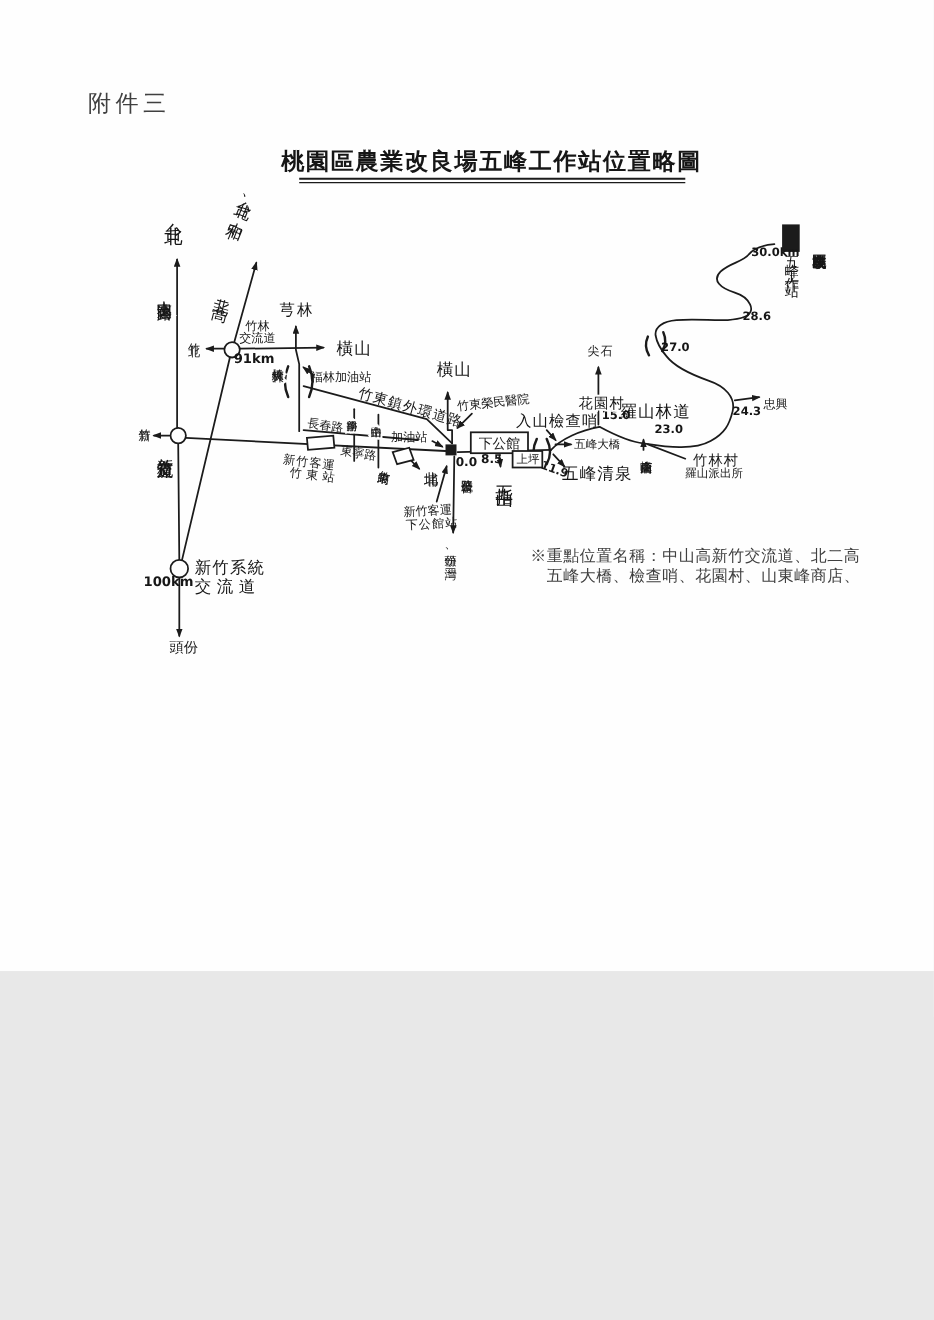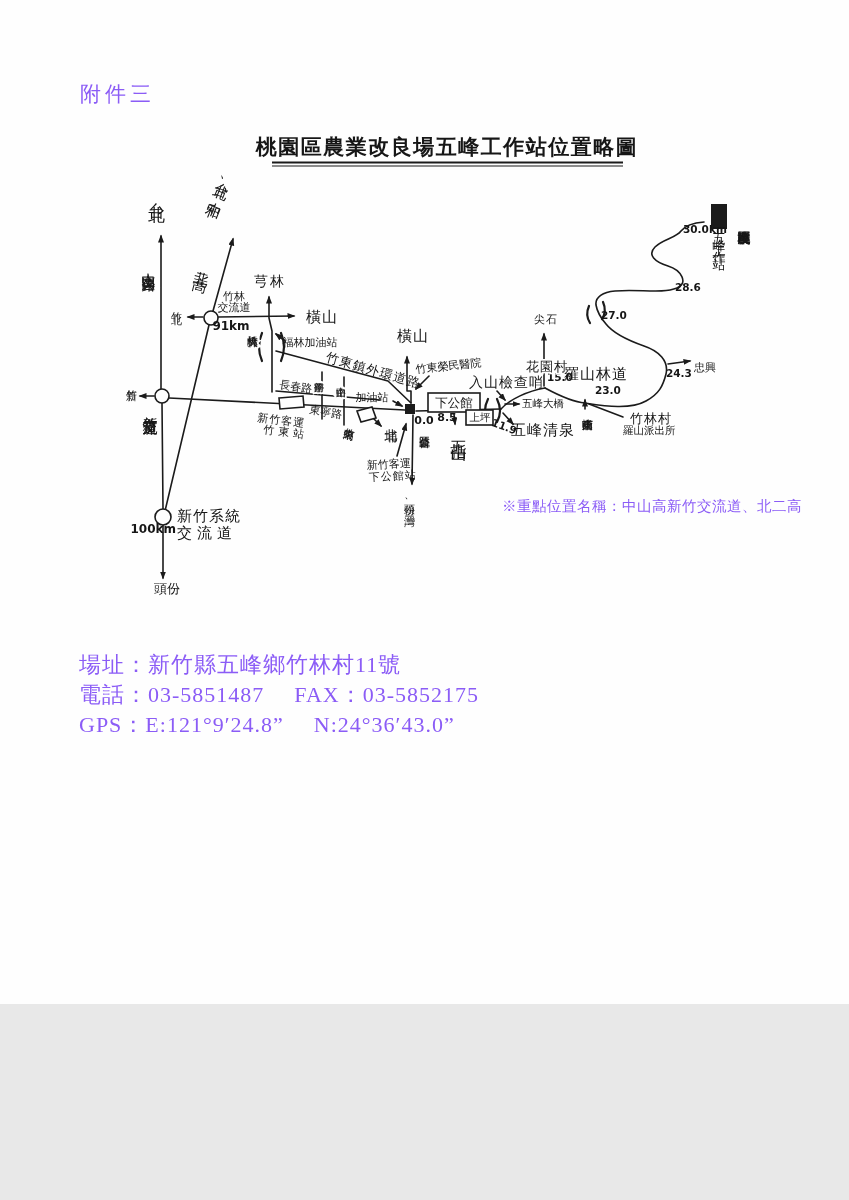--- a/index.html
+++ b/index.html
@@ -1,28 +1,28 @@
 <!DOCTYPE html>
 <html><head>
 <meta charset="utf-8">
 <style>
   html,body{margin:0;padding:0;background:#e8e8e8;}
-  .page{position:relative;width:849px;height:1004px;background:#fefefe;margin:0 auto;
-        font-family:"Liberation Serif","DejaVu Serif",serif;color:#8b5cf6;overflow:hidden;}
+  .page{position:relative;width:849px;height:883px;background:#fefefe;margin:0 auto;
+        font-family:"Liberation Serif","DejaVu Serif",serif;color:#404040;overflow:hidden;}
   .attachment{position:absolute;left:80px;top:80px;font-size:21px;letter-spacing:4px;}
   svg.map{position:absolute;left:0;top:0;}
   svg text{fill:#161616;font-family:"DejaVu Sans",sans-serif;}
   .vtext{writing-mode:vertical-rl;text-orientation:upright;}
   .halo{paint-order:stroke fill;stroke:#fefefe;stroke-width:3.5px;}
   .rd{stroke:#1b1b1b;stroke-width:1.6;fill:none;stroke-linecap:round;stroke-linejoin:round;}
   .rd2{stroke:#1b1b1b;stroke-width:2.2;fill:none;stroke-linecap:round;}
   .sym{stroke:#1b1b1b;stroke-width:1.6;fill:#fefefe;}
   .num{font-weight:bold;}
   .note{position:absolute;left:482px;top:498px;width:320px;font-size:14.5px;
-        line-height:17.5px;letter-spacing:0.5px;text-align:right;}
+        line-height:17.5px;letter-spacing:0.5px;}
   .note .ind{padding-left:15px;}
   .boxed{border:1px solid #1b1b1b;padding:0 2px;}
   .contact{position:absolute;left:79px;top:650px;font-size:22px;line-height:30px;letter-spacing:1px;}
   .gap{margin-left:30px;}
 </style>
 </head>
 <body>
 
 <div class="page">
 
@@ -151,21 +151,17 @@
     <text class="vtext" x="744" y="221" font-size="13">桃園區農業改良場</text>
     <text class="vtext" x="719" y="223" font-size="13" letter-spacing="6">五峰工作站</text>
     <text x="177" y="521" font-size="15" letter-spacing="1">新竹系統</text>
     <text x="177" y="538" font-size="15" letter-spacing="5">交流道</text>
     <text class="num" x="176" y="533" text-anchor="end" font-size="12">100km</text>
     <text x="167" y="593" text-anchor="middle" font-size="13">頭份</text>
   </svg>
 
   <div class="note">
     <div>※重點位置名稱：中山高新竹交流道、北二高</div>
+    <div class="ind">五峰大橋、檢查哨、花園村、山東峰商店、</div>
   </div>
 
-  <div class="contact">
-    <div>場址：新竹縣五峰鄉竹林村11號</div>
-    <div><span>電話：03-5851487</span><span class="gap">FAX：03-5852175</span></div>
-    <div><span>GPS：</span><span>E:121°9′24.8”</span><span class="gap">N:24°36′43.0”</span></div>
-  </div>
 
 </div>
 
 </body></html>

